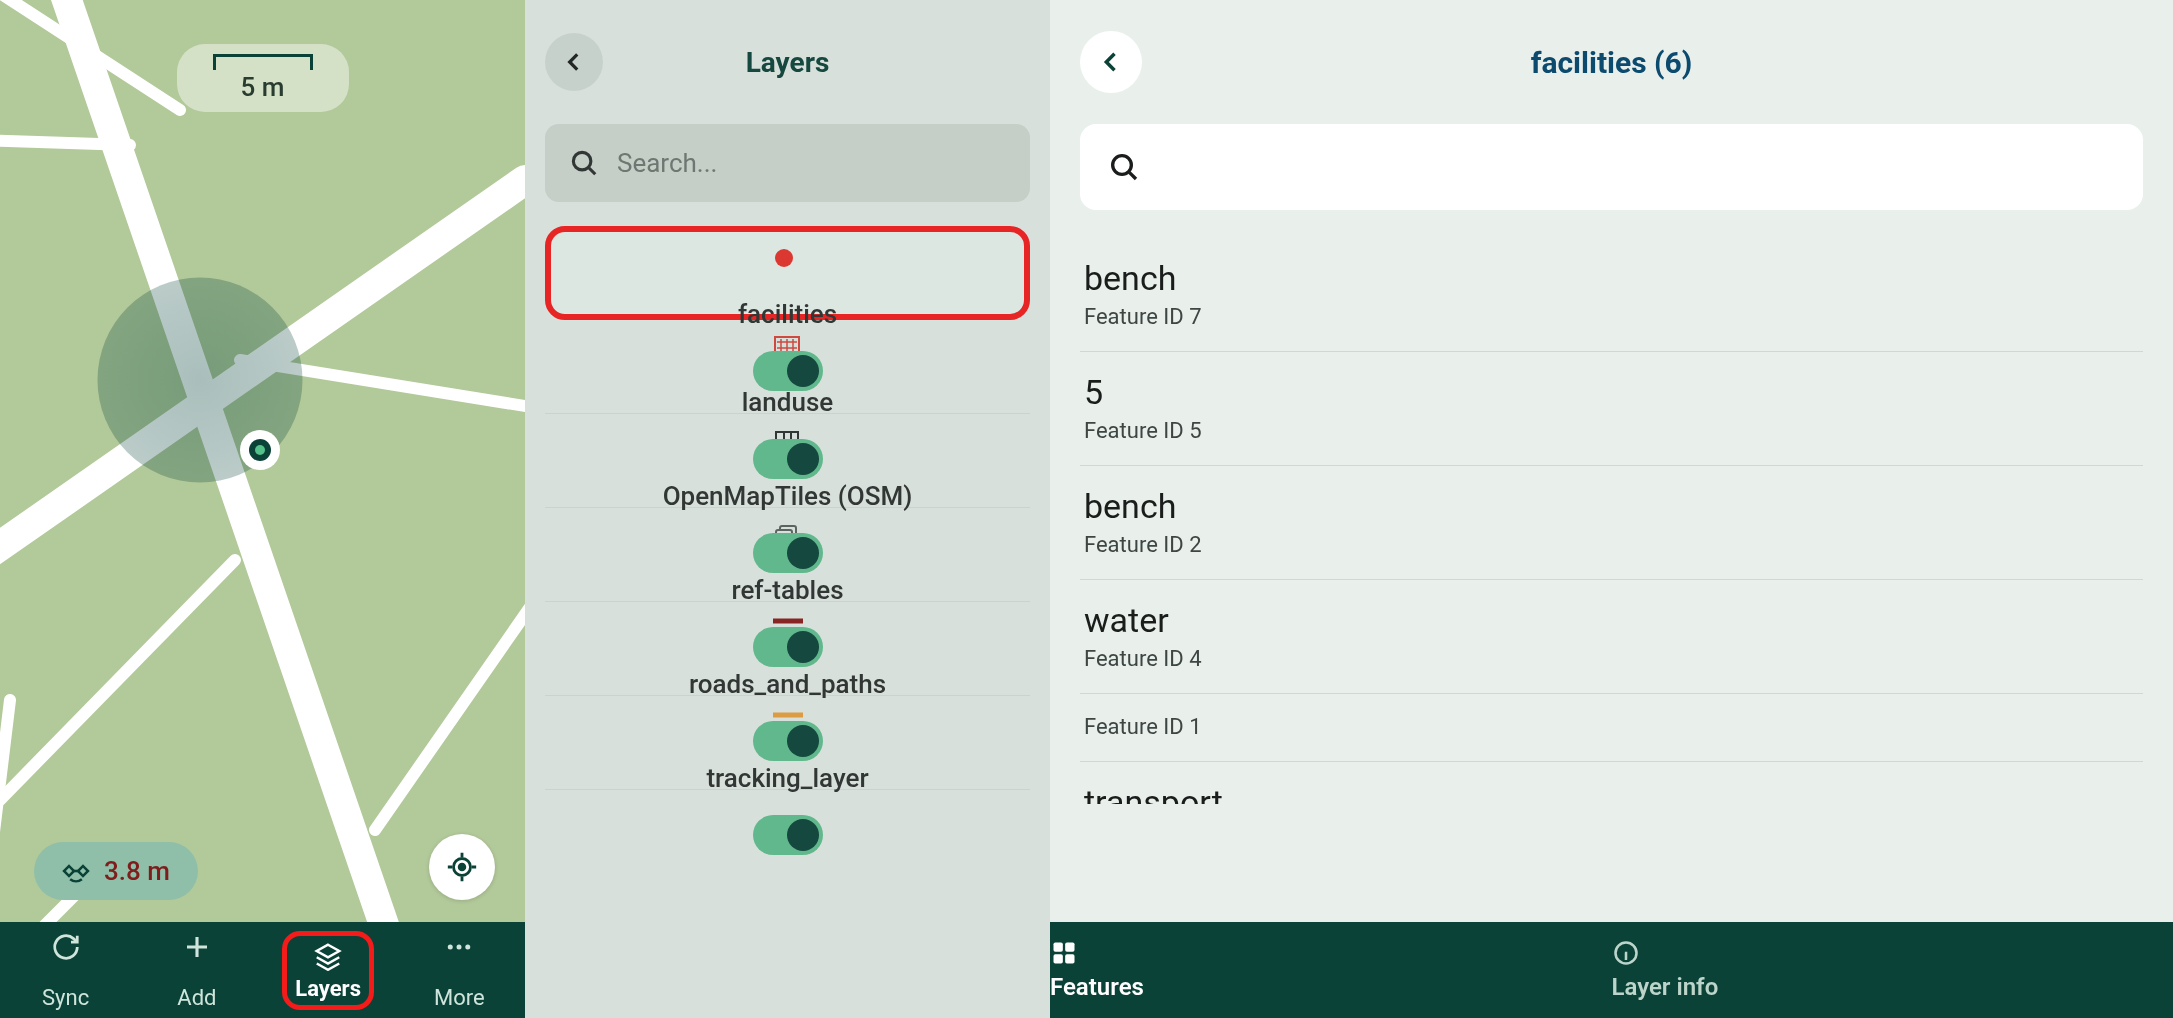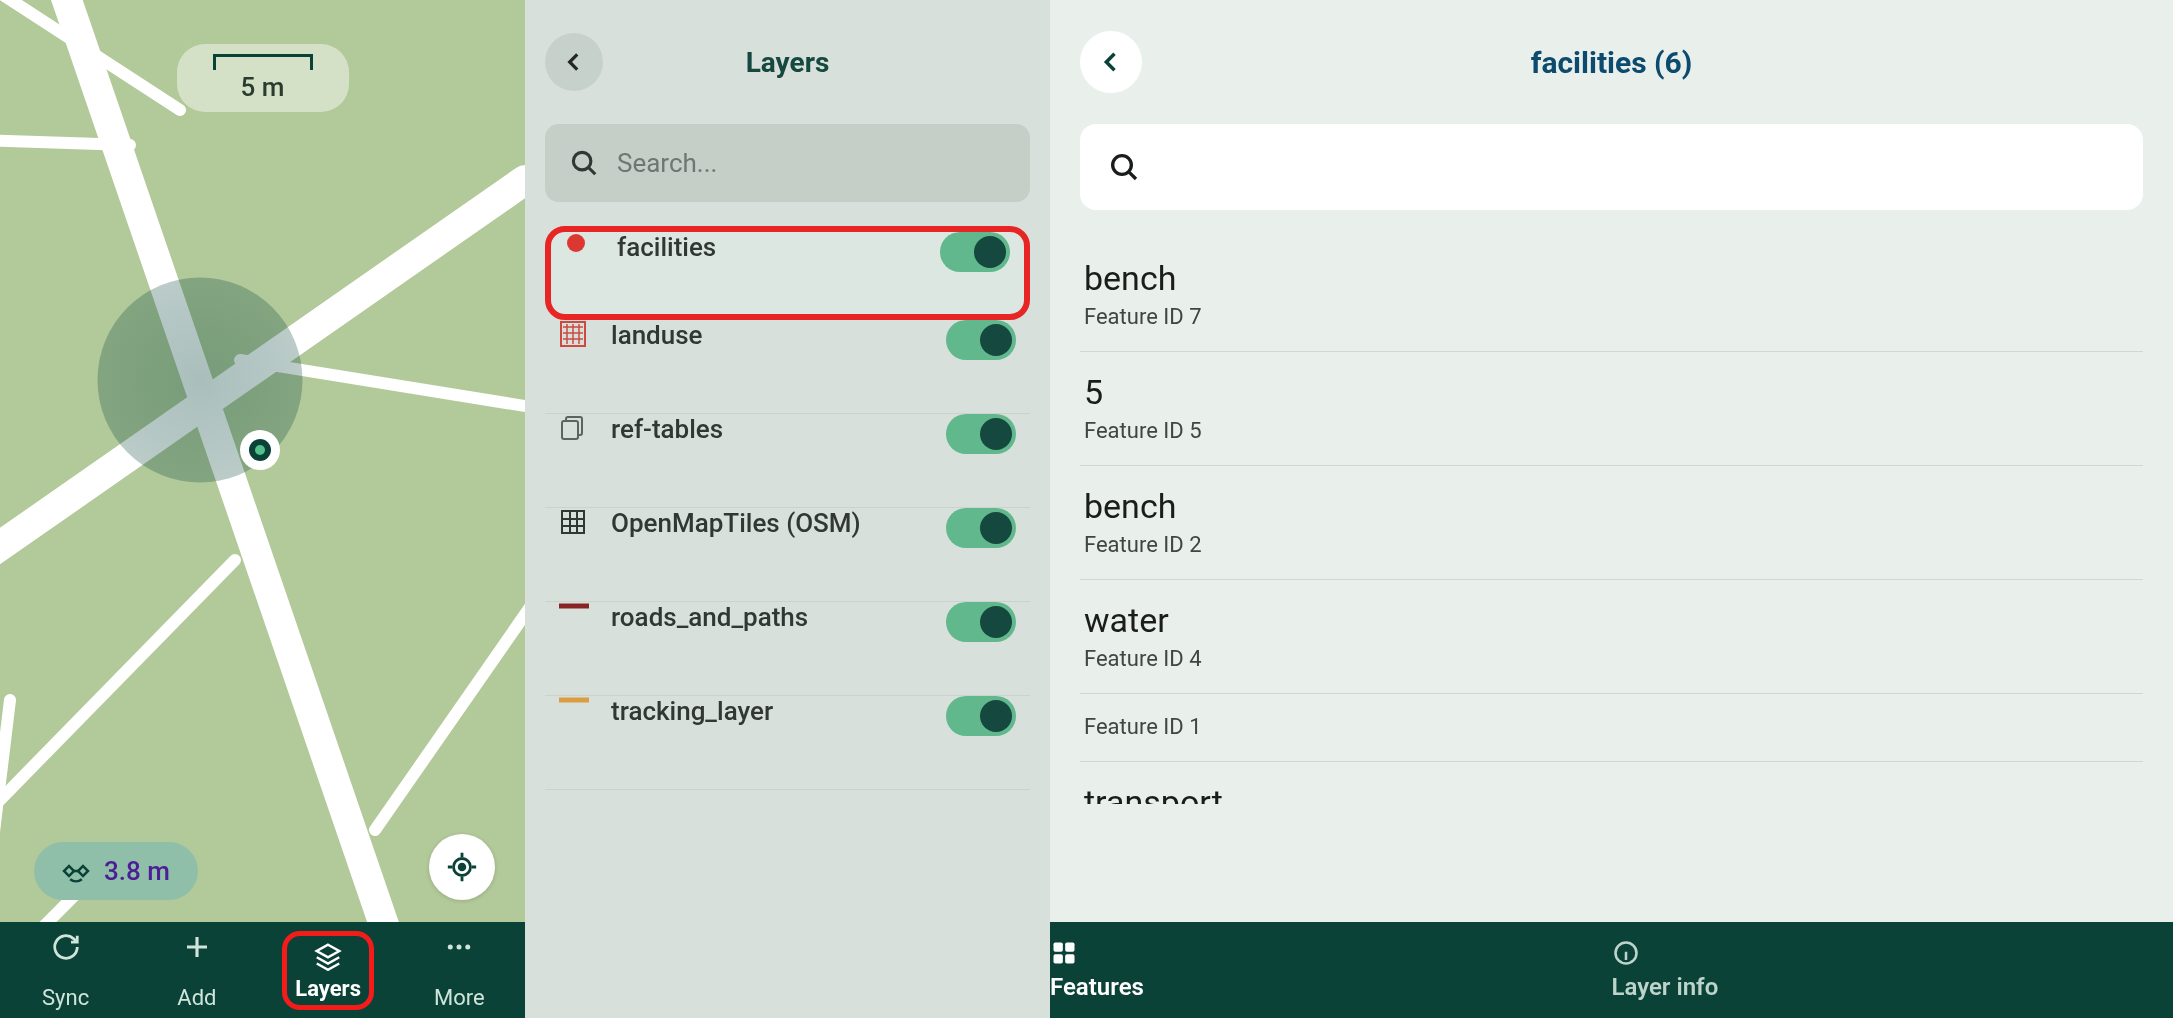--- a/index.html
+++ b/index.html
@@ -18,42 +18,42 @@
 .scale-bar { width: 100px; height: 16px; border-left: 3px solid #0b4237; border-right: 3px solid #0b4237; position: relative; margin: 0 auto 2px; }
 .scale-bar::before { content:""; position:absolute; top:0; left:0; right:0; height:3px; background:#0b4237; }
 .scale-label { font-size: 26px; font-weight: 500; color: #283c2f; }
 
 .gps-accuracy { position: absolute; left: 200px; top: 380px; width: 205px; height: 205px; border-radius: 50%; background: radial-gradient(circle, rgba(10,70,60,0.35), rgba(10,70,60,0.25)); transform: translate(-50%,-50%); }
 .gps-dot { position: absolute; left: 260px; top: 450px; width: 40px; height: 40px; border-radius:50%; background:#fff; transform: translate(-50%,-50%); display:flex; align-items:center; justify-content:center;}
 .gps-dot-inner { width: 22px; height: 22px; border-radius:50%; background:#0b4237; display:flex; align-items:center; justify-content:center;}
 .gps-dot-core { width: 10px; height: 10px; border-radius:50%; background:#54c08a;}
 
 .distance-pill { position: absolute; left: 34px; bottom: 118px; background: #8fbfa9; border-radius: 32px; padding: 14px 28px; display:flex; align-items:center; gap:14px; }
-.distance-pill .label { color:#4c1d95; font-size:26px; font-weight:500; }
+.distance-pill .label { color:#7f1d1d; font-size:26px; font-weight:500; }
 
 .recenter-btn { position:absolute; right: 30px; bottom: 118px; width: 66px; height: 66px; border-radius:50%; background:#fff; display:flex; align-items:center; justify-content:center; box-shadow: 0 1px 4px rgba(0,0,0,0.15); }
 
 .tab-bar { position:absolute; left:0; right:0; bottom:0; height: 96px; background:#0b4237; display:flex; }
 .tab { flex:1; display:flex; flex-direction:column; align-items:center; justify-content:center; gap:22px; color:#cfe5db; }
 .tab-label { font-size: 22px; }
 .tab-icon { width:32px; height:32px; display:flex; align-items:center; justify-content:center; }
 .tab-highlight { border: 5px solid #f41b1b; border-radius: 18px; padding:4px 8px; color:#fff; }
 
 
 .panel-layers { width: 525px; background:#e4ebe6; position:relative; }
 .panel-layers::after { content:""; position:absolute; inset:0; background: rgba(120,130,125,0.10); pointer-events:none; }
 .hdr { height: 124px; display:flex; align-items:center; padding: 0 20px; position:relative; }
 .back-circle { width:58px; height:58px; border-radius:50%; background:#d1dbd4; display:flex; align-items:center; justify-content:center; }
 .hdr-title { position:absolute; left:0; right:0; text-align:center; font-size:28px; font-weight:700; color:#0b4237; pointer-events:none;}
 
 .search-box { margin: 0 20px 28px; background:#cfd7d0; border-radius:14px; height:78px; display:flex; align-items:center; gap:18px; padding:0 24px; }
 .search-box input { border:none; background:transparent; font-size:26px; color:#555; outline:none; flex:1; }
 .search-box input::placeholder { color:#6e7671; }
 
-.layer-row { margin: 0 20px; height: 94px; display:flex; align-items:flex-start; gap:22px; padding: 0 14px; border-bottom:1px solid rgba(0,0,0,0.06); }
+.layer-row { margin: 0 20px; height: 94px; display:flex; align-items:center; gap:22px; padding: 15px 14px; border-bottom:1px solid rgba(0,0,0,0.06);flex-direction:column; }
 .layer-row.highlighted { background:#e8f3ed; border: 6px solid #f41b1b; border-radius: 20px; margin-top: -4px; }
 .layer-icon { width: 30px; height: 30px; flex-shrink:0; }
 .layer-name { font-size:26px; color:#2a2f2c; flex:1; font-weight:500; }
 .toggle { width:70px; height:40px; background:#5fbf8e; border-radius:20px; position:relative; flex-shrink:0; }
 .toggle::after { content:""; position:absolute; right:4px; top:4px; width:32px; height:32px; border-radius:50%; background:#0b4237; }
 
 
 .panel-features { width: 1123px; background:#e9f0ec; }
 .p3-hdr { height:124px; display:flex; align-items:center; padding:0 30px; position:relative; }
 .p3-back { width:62px; height:62px; border-radius:50%; background:#fff; display:flex; align-items:center; justify-content:center; }
@@ -215,39 +215,39 @@
               <line x1="14" y1="4" x2="14" y2="24"></line>
               <line x1="20" y1="4" x2="20" y2="24"></line>
             </g>
           </svg>
         </span>
         <span class="layer-name">landuse</span>
         <span class="toggle"></span>
       </div>
       <div class="layer-row">
         <span class="layer-icon">
-          <svg width="28" height="28" fill="none" stroke="#5a615d" stroke-width="2">
-            <rect x="7" y="3" width="16" height="18" rx="2"></rect>
-            <rect x="3" y="7" width="16" height="18" rx="2" fill="#e4ebe6"></rect>
-          </svg>
-        </span>
-        <span class="layer-name">ref-tables</span>
-        <span class="toggle"></span>
-      </div>
-      <div class="layer-row">
-        <span class="layer-icon">
           <svg width="28" height="28" fill="none" stroke="#2a2f2c" stroke-width="2">
             <rect x="3" y="3" width="22" height="22"></rect>
             <line x1="3" y1="11" x2="25" y2="11"></line>
             <line x1="3" y1="18" x2="25" y2="18"></line>
             <line x1="11" y1="3" x2="11" y2="25"></line>
             <line x1="18" y1="3" x2="18" y2="25"></line>
           </svg>
         </span>
         <span class="layer-name">OpenMapTiles (OSM)</span>
+        <span class="toggle"></span>
+      </div>
+      <div class="layer-row">
+        <span class="layer-icon">
+          <svg width="28" height="28" fill="none" stroke="#5a615d" stroke-width="2">
+            <rect x="7" y="3" width="16" height="18" rx="2"></rect>
+            <rect x="3" y="7" width="16" height="18" rx="2" fill="#e4ebe6"></rect>
+          </svg>
+        </span>
+        <span class="layer-name">ref-tables</span>
         <span class="toggle"></span>
       </div>
       <div class="layer-row">
         <span class="layer-icon">
           <svg width="30" height="8">
             <line x1="0" y1="4" x2="30" y2="4" stroke="#8b1a1a" stroke-width="5"></line>
           </svg>
         </span>
         <span class="layer-name">roads_and_paths</span>
         <span class="toggle"></span>

